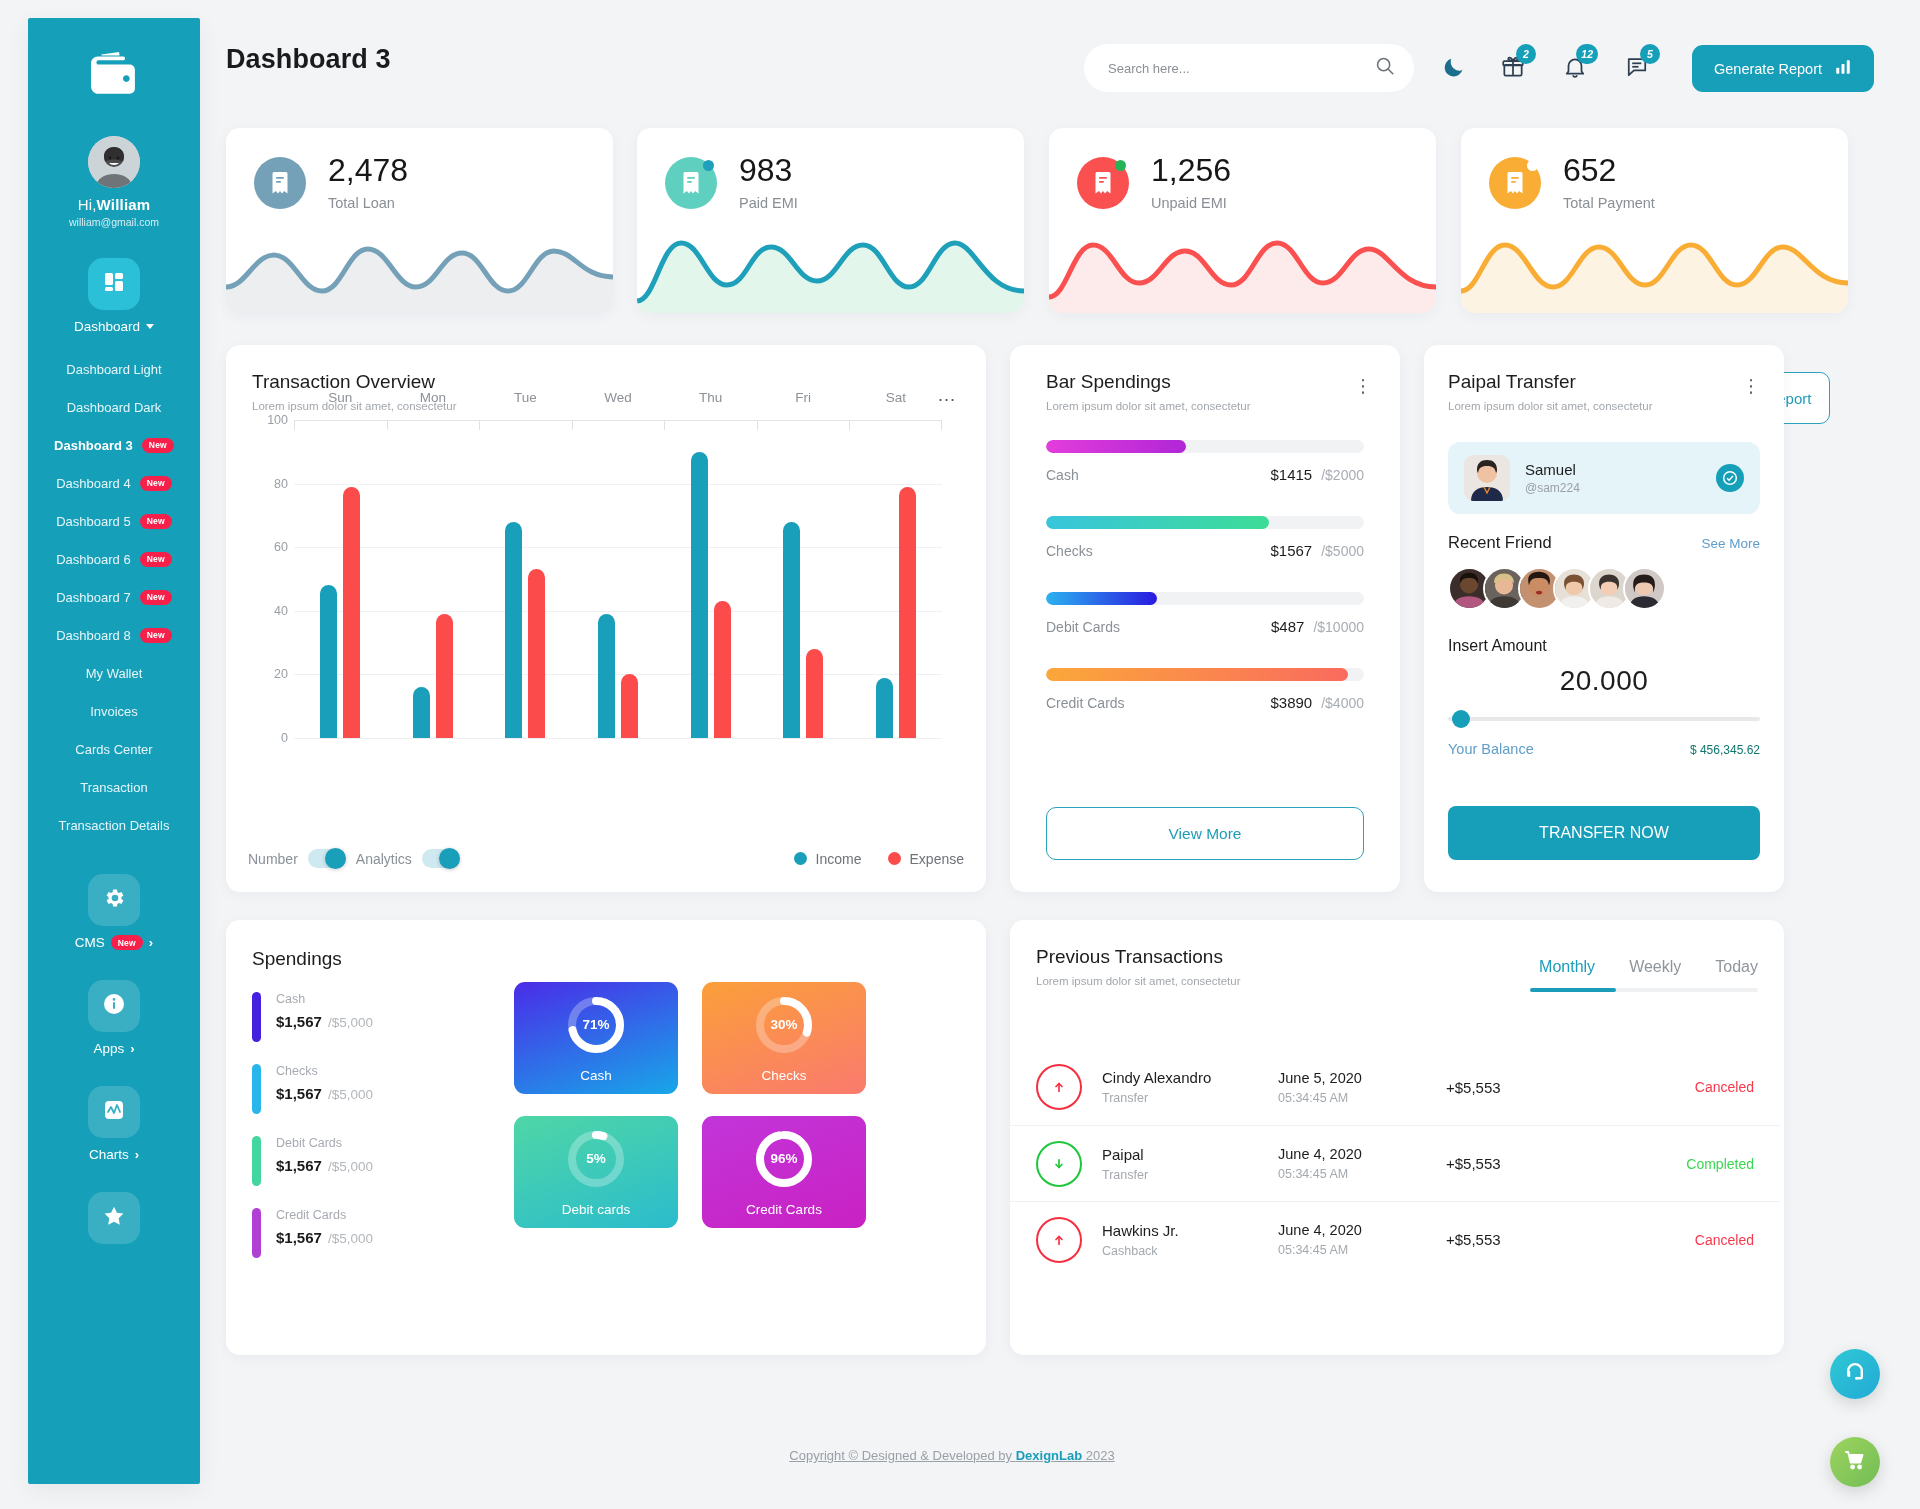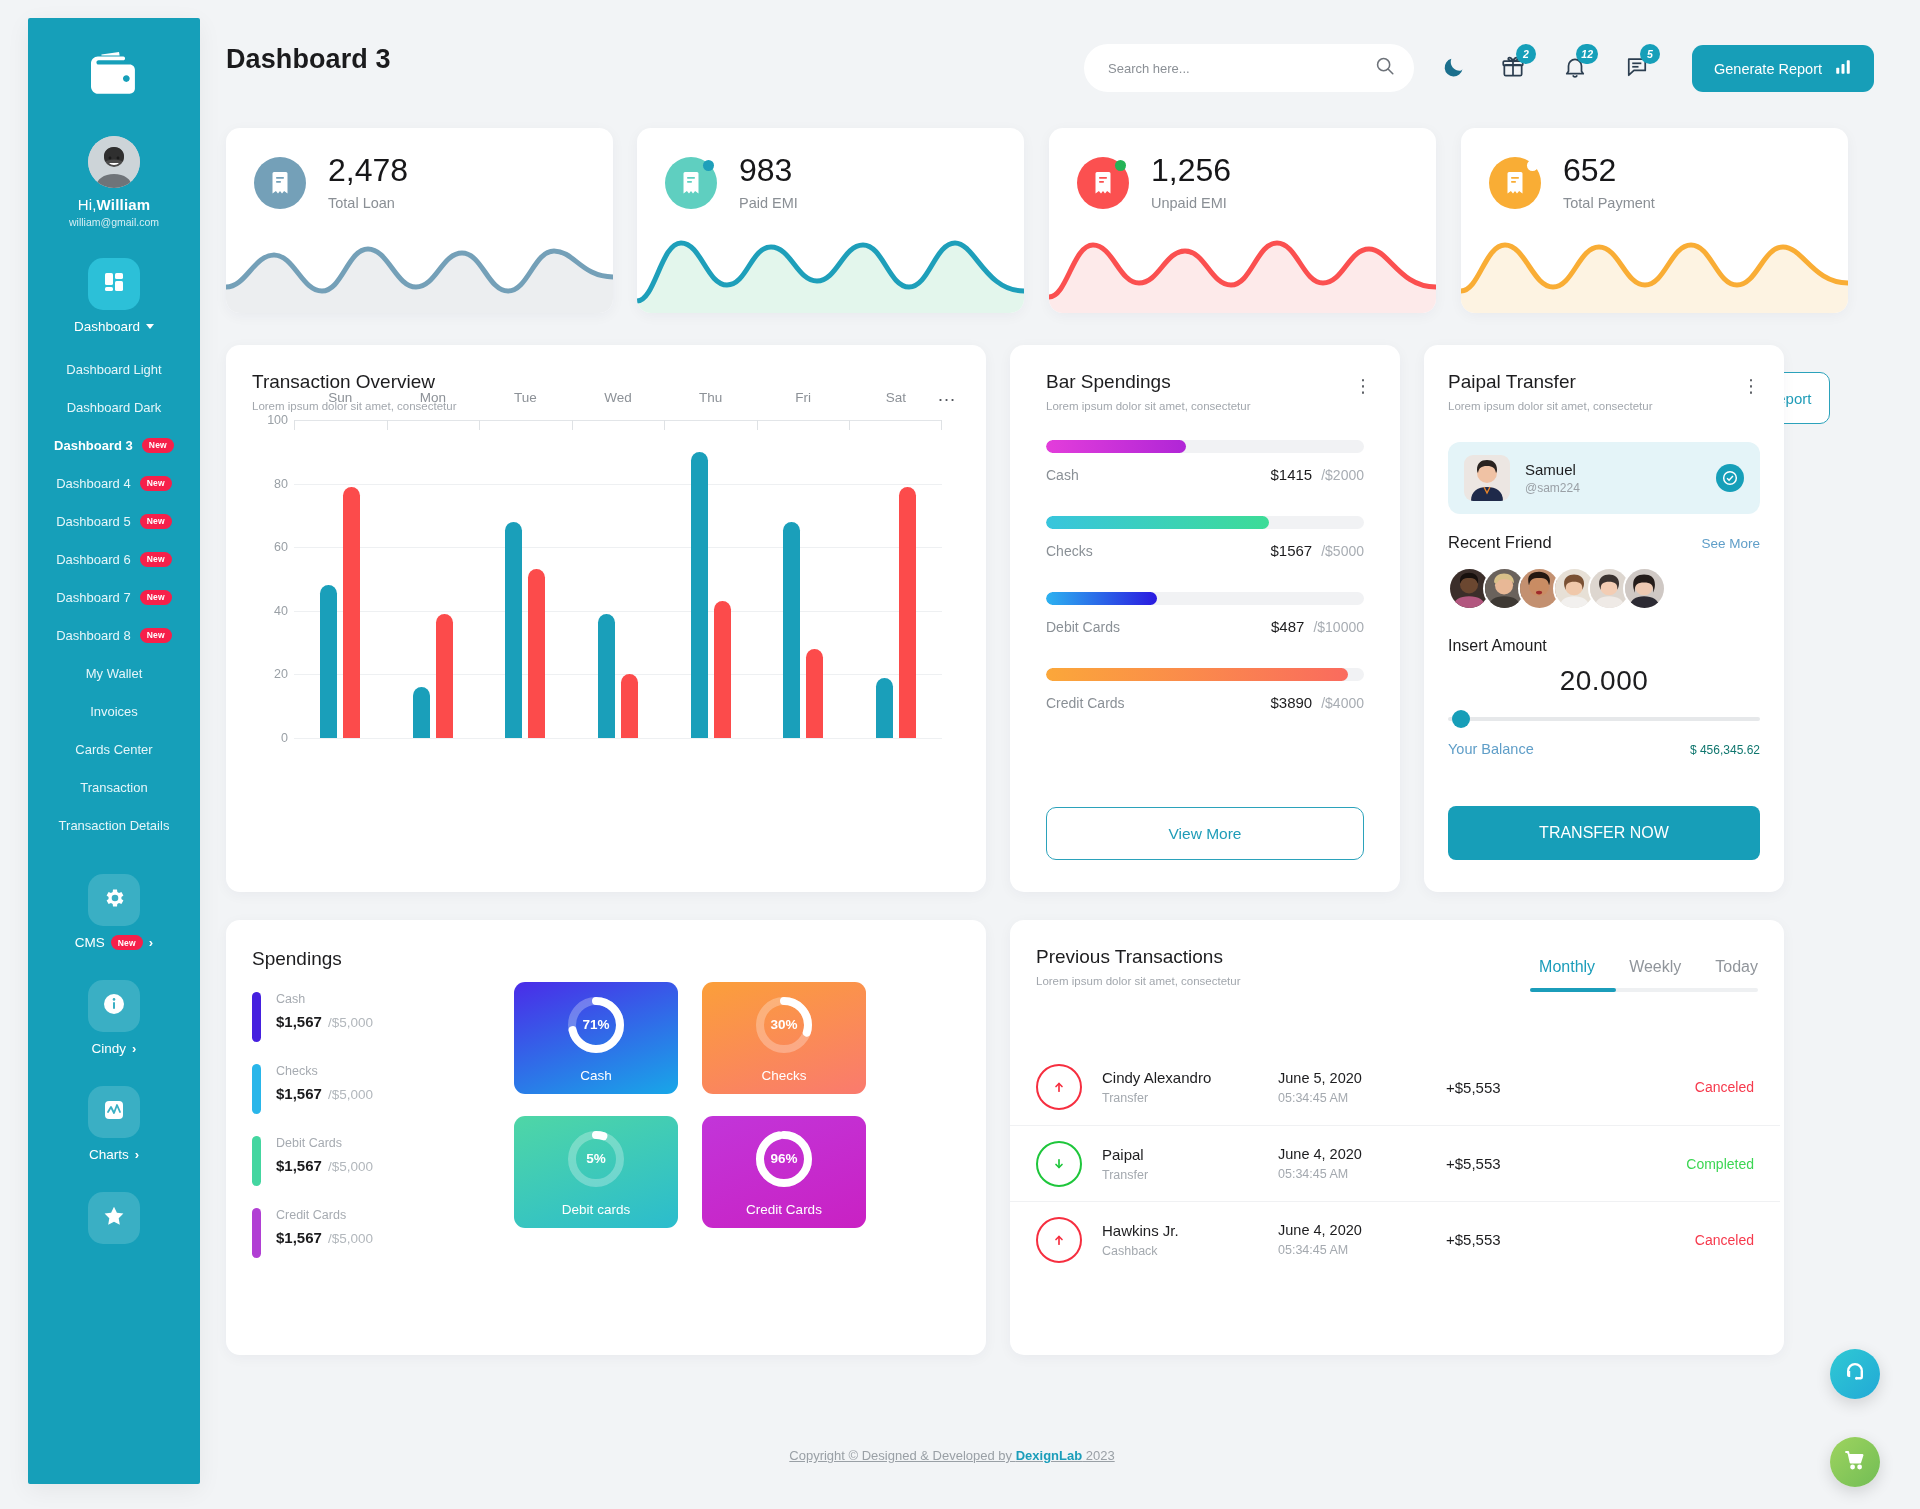--- a/index.html
+++ b/index.html
@@ -345,21 +345,21 @@
   <div class="sec-icon dim">
     <span>
       <svg viewBox="0 0 24 24">
           <circle cx="12" cy="12" r="10" fill="#fff"></circle>
           <rect x="11" y="10" width="2" height="7" rx="1" fill="#3aafc4"></rect>
           <circle cx="12" cy="7.4" r="1.3" fill="#3aafc4"></circle>
         </svg>
     </span>
   </div>
   <div class="sec-label">
-    <span>Cindy</span>
+    <span>Apps</span>
     <span class="chev">›</span>
   </div>
 
   <div class="sec-icon dim">
     <span>
       <svg viewBox="0 0 24 24">
           <rect x="3" y="3" width="18" height="18" rx="4" fill="#fff"></rect>
           <path d="M6 14l3-5 3 6 3-8 3 7" fill="none" stroke="#3aafc4" stroke-width="1.8" stroke-linecap="round" stroke-linejoin="round"></path>
         </svg>
     </span>
@@ -592,20 +592,38 @@
             <div class="bar exp" style="height: 28%; background: rgb(252, 75, 75);"></div>
           </div>
           <div class="grp">
             <div class="bar inc" style="height: 19%; background: rgb(26, 159, 186);"></div>
             <div class="bar exp" style="height: 79%; background: rgb(252, 75, 75);"></div>
           </div>
         </div>
     </div>
   </div>
 
+  <div class="chart-foot">
+    <div class="tgl-row">
+      <span>Number</span>
+      <span class="toggle"></span>
+      <span>Analytics</span>
+      <span class="toggle"></span>
+    </div>
+    <div class="legend">
+      <span class="lg">
+        <i class="lgdot" style="background:#1a9fba"></i>
+        <span>Income</span>
+      </span>
+      <span class="lg">
+        <i class="lgdot" style="background:#fc4b4b"></i>
+        <span>Expense</span>
+      </span>
+    </div>
+  </div>
 </section>
 
 <div class="dl-btn">
   <span>
     <svg viewBox="0 0 24 24">
         <line x1="12" y1="3" x2="12" y2="15" stroke-linecap="round"></line>
         <polyline points="7,11 12,16 17,11" stroke-linecap="round" stroke-linejoin="round"></polyline>
         <line x1="5" y1="20" x2="19" y2="20" stroke-linecap="round"></line>
       </svg>
   </span>

